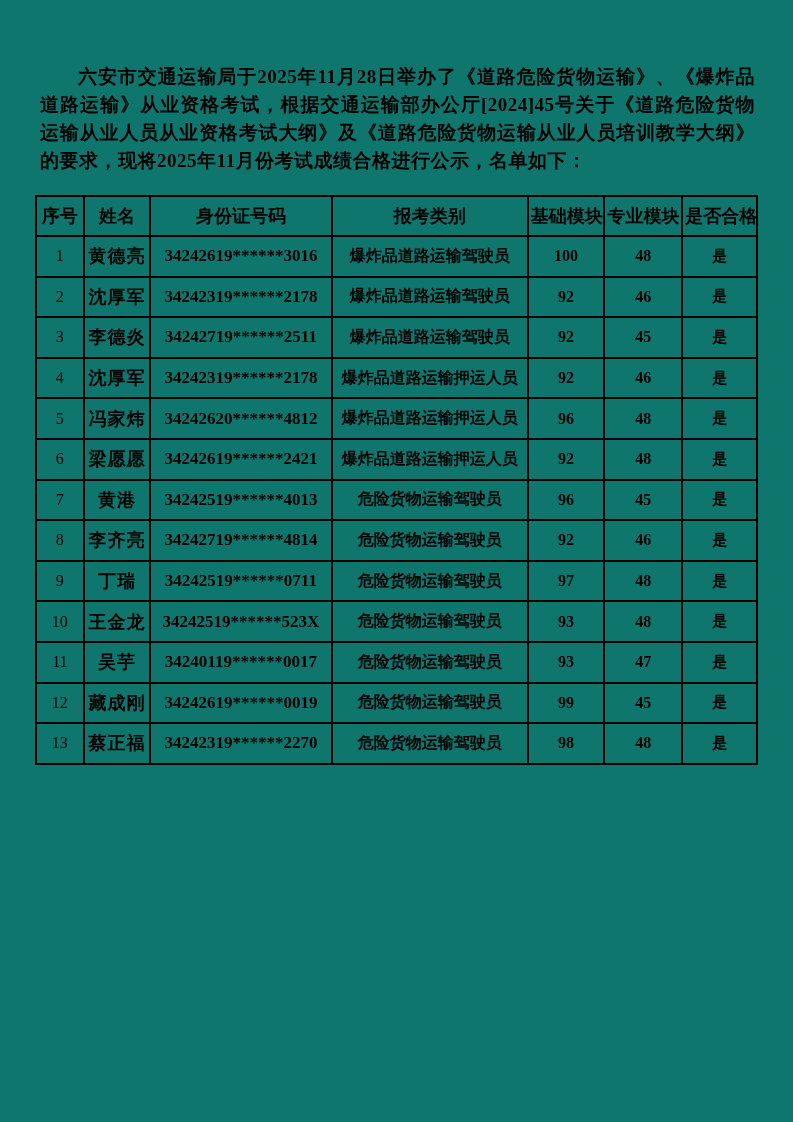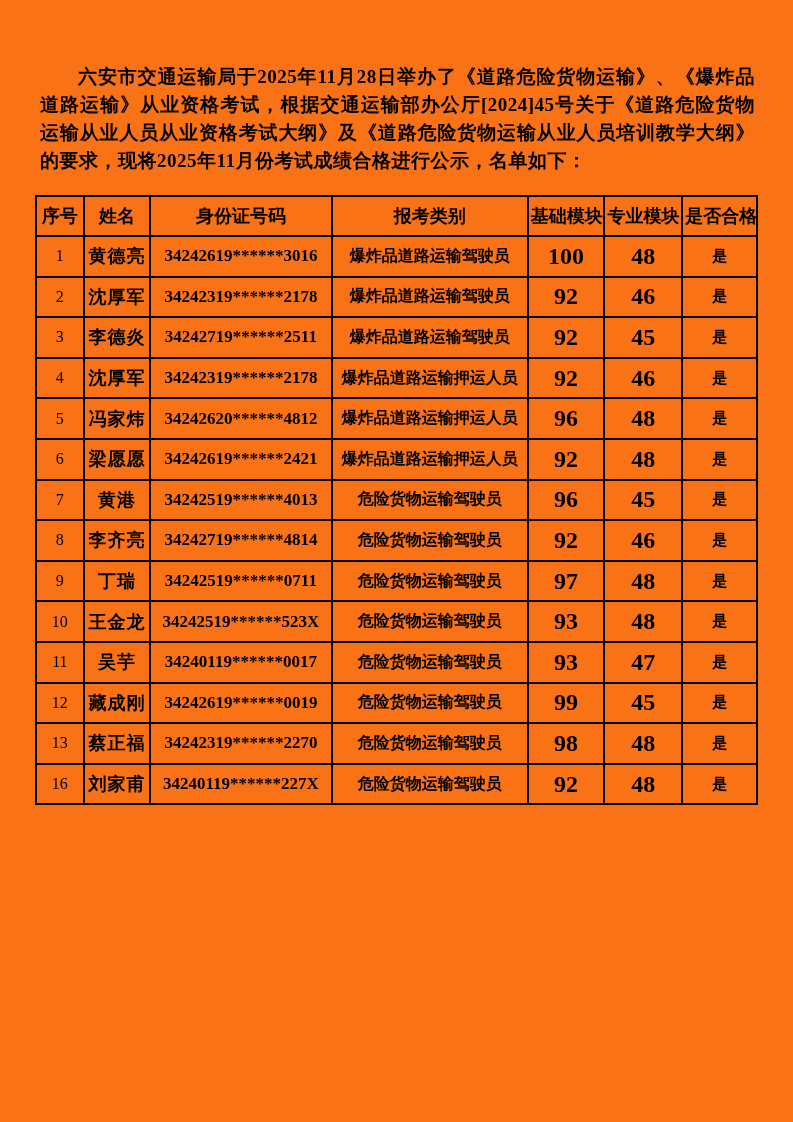--- a/index.html
+++ b/index.html
@@ -4,21 +4,21 @@
 <style>
   html, body {
     margin: 0;
     padding: 0;
     background: #ffffff;
   }
   .page {
     position: relative;
     width: 793px;
     height: 1122px;
-    background: #f97316;
+    background: #0f766e;
     overflow: hidden;
     font-family: "Liberation Serif", serif;
     color: #000000;
   }
   .intro {
     margin: 0;
     padding: 63px 38px 20px 40px;
     font-size: 19px;
     line-height: 28px;
     font-weight: bold;
@@ -55,21 +55,21 @@
   .col-category      { width: 189px; }
   .col-basic_score   { width: 74px; }
   .col-professional_score { width: 75px; }
   .col-qualified     { width: 72px; }
 
   td.col-no   { font-size: 16px; font-weight: normal; }
   td.col-name { font-size: 18px; font-weight: bold; letter-spacing: 1px; }
   td.col-id_number { font-size: 17px; font-weight: bold; border-radius: 11px; }
   td.col-category  { font-size: 16px; font-weight: bold; }
   td.col-basic_score,
-  td.col-professional_score { font-size: 24px; font-weight: bold; }
+  td.col-professional_score { font-size: 16px; font-weight: bold; }
   td.col-qualified { font-size: 15px; font-weight: bold; }
 </style>
 </head>
 <body>
 
 <div class="page">
 
   <p class="intro">六安市交通运输局于2025年11月28日举办了《道路危险货物运输》、《爆炸品道路运输》从业资格考试，根据交通运输部办公厅[2024]45号关于《道路危险货物运输从业人员从业资格考试大纲》及《道路危险货物运输从业人员培训教学大纲》的要求，现将2025年11月份考试成绩合格进行公示，名单如下：</p>
 
   <table class="results">
@@ -204,25 +204,16 @@
         </tr>
         <tr>
           <td class="col-no">13</td>
           <td class="col-name">蔡正福</td>
           <td class="col-id_number">34242319******2270</td>
           <td class="col-category">危险货物运输驾驶员</td>
           <td class="col-basic_score">98</td>
           <td class="col-professional_score">48</td>
           <td class="col-qualified">是</td>
         </tr>
-        <tr>
-          <td class="col-no">16</td>
-          <td class="col-name">刘家甫</td>
-          <td class="col-id_number">34240119******227X</td>
-          <td class="col-category">危险货物运输驾驶员</td>
-          <td class="col-basic_score">92</td>
-          <td class="col-professional_score">48</td>
-          <td class="col-qualified">是</td>
-        </tr>
       </tbody>
   </table>
 
 </div>
 
 </body></html>

